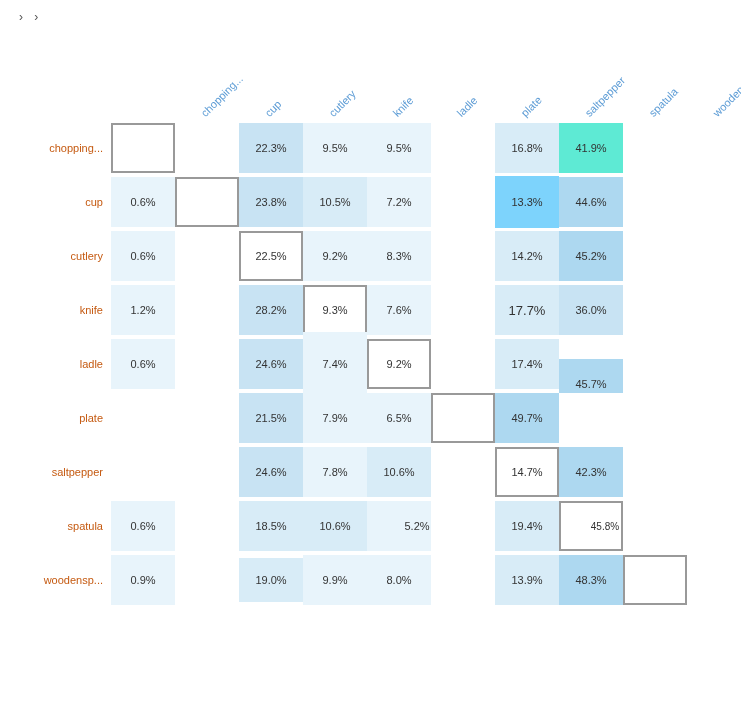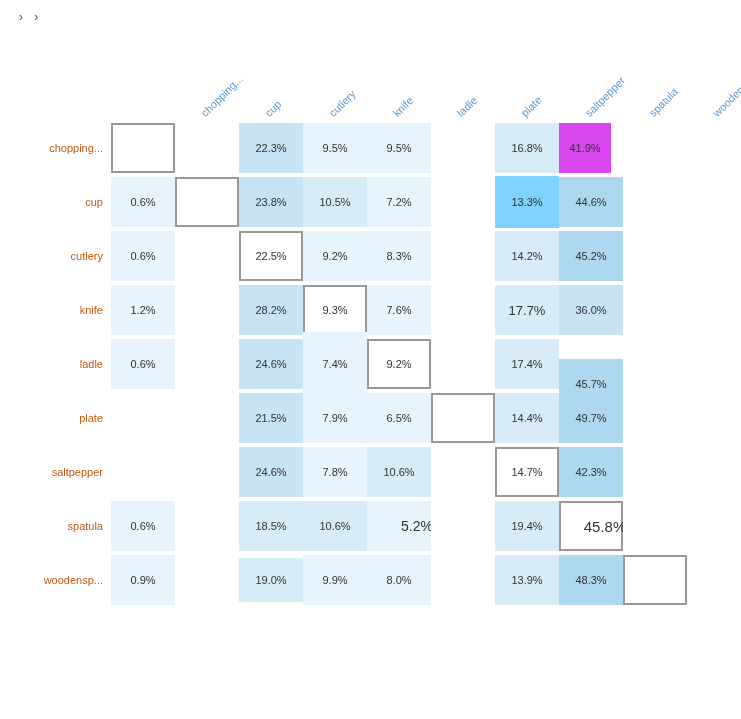--- a/index.html
+++ b/index.html
@@ -93,21 +93,21 @@
     <div class="matrix-body" id="matrix-body">
     <div style="display: flex; flex-direction: row; align-items: center; height: 54px;">
           <div style="width: 80px; flex-shrink: 0; text-align: right; padding-right: 8px; font-size: 11px; color: rgb(197, 90, 17); white-space: nowrap; overflow: hidden; text-overflow: ellipsis;">chopping...</div>
           <div style="width: 64px; flex-shrink: 0; height: 50px; display: flex; align-items: center; justify-content: center; font-size: 11px; color: rgb(51, 51, 51); position: relative; background: rgb(255, 255, 255); border: 2px solid rgb(153, 153, 153);"></div>
           <div style="width: 64px; flex-shrink: 0; height: 50px; display: flex; align-items: center; justify-content: center; font-size: 11px; color: rgb(51, 51, 51); position: relative; background: rgb(255, 255, 255); border: none;"></div>
           <div style="width: 64px; flex-shrink: 0; height: 50px; display: flex; align-items: center; justify-content: center; font-size: 11px; color: rgb(51, 51, 51); position: relative; background: rgb(200, 227, 243); border: none;">22.3%</div>
           <div style="width: 64px; flex-shrink: 0; height: 50px; display: flex; align-items: center; justify-content: center; font-size: 11px; color: rgb(51, 51, 51); position: relative; background: rgb(232, 244, 251); border: none;">9.5%</div>
           <div style="width: 64px; flex-shrink: 0; height: 50px; display: flex; align-items: center; justify-content: center; font-size: 11px; color: rgb(51, 51, 51); position: relative; background: rgb(232, 244, 251); border: none;">9.5%</div>
           <div style="width: 64px; flex-shrink: 0; height: 50px; display: flex; align-items: center; justify-content: center; font-size: 11px; color: rgb(51, 51, 51); position: relative; background: rgb(255, 255, 255); border: none;"></div>
           <div style="width: 64px; flex-shrink: 0; height: 50px; display: flex; align-items: center; justify-content: center; font-size: 11px; color: rgb(51, 51, 51); position: relative; background: rgb(216, 236, 247); border: none;">16.8%</div>
-          <div style="width: 52px; flex-shrink: 0; height: 50px; display: flex; align-items: center; justify-content: center; font-size: 11px; color: rgb(51, 51, 51); position: relative; background: #d946ef; border: none;">41.9%</div>
+          <div style="width: 64px; flex-shrink: 0; height: 50px; display: flex; align-items: center; justify-content: center; font-size: 11px; color: rgb(51, 51, 51); position: relative; background: #5eead4; border: none;">41.9%</div>
           <div style="width: 64px; flex-shrink: 0; height: 50px; display: flex; align-items: center; justify-content: center; font-size: 11px; color: rgb(51, 51, 51); position: relative; background: rgb(255, 255, 255); border: none;"></div>
         </div>
         <div style="display: flex; flex-direction: row; align-items: center; height: 54px;">
           <div style="width: 80px; flex-shrink: 0; text-align: right; padding-right: 8px; font-size: 11px; color: rgb(197, 90, 17); white-space: nowrap; overflow: hidden; text-overflow: ellipsis;">cup</div>
           <div style="width: 64px; flex-shrink: 0; height: 50px; display: flex; align-items: center; justify-content: center; font-size: 11px; color: rgb(51, 51, 51); position: relative; background: rgb(232, 244, 251); border: none;">0.6%</div>
           <div style="width: 64px; flex-shrink: 0; height: 50px; display: flex; align-items: center; justify-content: center; font-size: 11px; color: rgb(51, 51, 51); position: relative; background: rgb(255, 255, 255); border: 2px solid rgb(153, 153, 153);"></div>
           <div style="width: 64px; flex-shrink: 0; height: 50px; display: flex; align-items: center; justify-content: center; font-size: 11px; color: rgb(51, 51, 51); position: relative; background: rgb(200, 227, 243); border: none;">23.8%</div>
           <div style="width: 64px; flex-shrink: 0; height: 50px; display: flex; align-items: center; justify-content: center; font-size: 11px; color: rgb(51, 51, 51); position: relative; background: rgb(216, 236, 247); border: none;">10.5%</div>
           <div style="width: 64px; flex-shrink: 0; height: 50px; display: flex; align-items: center; justify-content: center; font-size: 11px; color: rgb(51, 51, 51); position: relative; background: rgb(232, 244, 251); border: none;">7.2%</div>
           <div style="width: 64px; flex-shrink: 0; height: 50px; display: flex; align-items: center; justify-content: center; font-size: 11px; color: rgb(51, 51, 51); position: relative; background: rgb(255, 255, 255); border: none;"></div>
@@ -152,21 +152,20 @@
           <div style="width: 64px; flex-shrink: 0; height: 50px; display: flex; align-items: center; justify-content: center; font-size: 11px; color: rgb(51, 51, 51); position: relative; background: rgb(255, 255, 255); border: none;"></div>
         </div>
         <div style="display: flex; flex-direction: row; align-items: center; height: 54px;">
           <div style="width: 80px; flex-shrink: 0; text-align: right; padding-right: 8px; font-size: 11px; color: rgb(197, 90, 17); white-space: nowrap; overflow: hidden; text-overflow: ellipsis;">plate</div>
           <div style="width: 64px; flex-shrink: 0; height: 50px; display: flex; align-items: center; justify-content: center; font-size: 11px; color: rgb(51, 51, 51); position: relative; background: rgb(255, 255, 255); border: none;"></div>
           <div style="width: 64px; flex-shrink: 0; height: 50px; display: flex; align-items: center; justify-content: center; font-size: 11px; color: rgb(51, 51, 51); position: relative; background: rgb(255, 255, 255); border: none;"></div>
           <div style="width: 64px; flex-shrink: 0; height: 50px; display: flex; align-items: center; justify-content: center; font-size: 11px; color: rgb(51, 51, 51); position: relative; background: rgb(200, 227, 243); border: none;">21.5%</div>
           <div style="width: 64px; flex-shrink: 0; height: 50px; display: flex; align-items: center; justify-content: center; font-size: 11px; color: rgb(51, 51, 51); position: relative; background: rgb(232, 244, 251); border: none;">7.9%</div>
           <div style="width: 64px; flex-shrink: 0; height: 50px; display: flex; align-items: center; justify-content: center; font-size: 11px; color: rgb(51, 51, 51); position: relative; background: rgb(232, 244, 251); border: none;">6.5%</div>
           <div style="width: 64px; flex-shrink: 0; height: 50px; display: flex; align-items: center; justify-content: center; font-size: 11px; color: rgb(51, 51, 51); position: relative; background: rgb(255, 255, 255); border: 2px solid rgb(153, 153, 153);"></div>
-          <div style="width: 64px; flex-shrink: 0; height: 50px; display: flex; align-items: center; justify-content: center; font-size: 11px; color: rgb(51, 51, 51); position: relative; background: rgb(216, 236, 247); border: none;">14.4%</div>
           <div style="width: 64px; flex-shrink: 0; height: 50px; display: flex; align-items: center; justify-content: center; font-size: 11px; color: rgb(51, 51, 51); position: relative; background: rgb(173, 216, 240); border: none;">49.7%</div>
           <div style="width: 64px; flex-shrink: 0; height: 50px; display: flex; align-items: center; justify-content: center; font-size: 11px; color: rgb(51, 51, 51); position: relative; background: rgb(255, 255, 255); border: none;"></div>
         </div>
         <div style="display: flex; flex-direction: row; align-items: center; height: 54px;">
           <div style="width: 80px; flex-shrink: 0; text-align: right; padding-right: 8px; font-size: 11px; color: rgb(197, 90, 17); white-space: nowrap; overflow: hidden; text-overflow: ellipsis;">saltpepper</div>
           <div style="width: 64px; flex-shrink: 0; height: 50px; display: flex; align-items: center; justify-content: center; font-size: 11px; color: rgb(51, 51, 51); position: relative; background: rgb(255, 255, 255); border: none;"></div>
           <div style="width: 64px; flex-shrink: 0; height: 50px; display: flex; align-items: center; justify-content: center; font-size: 11px; color: rgb(51, 51, 51); position: relative; background: rgb(255, 255, 255); border: none;"></div>
           <div style="width: 64px; flex-shrink: 0; height: 50px; display: flex; align-items: center; justify-content: center; font-size: 11px; color: rgb(51, 51, 51); position: relative; background: rgb(200, 227, 243); border: none;">24.6%</div>
           <div style="width: 64px; flex-shrink: 0; height: 50px; display: flex; align-items: center; justify-content: center; font-size: 11px; color: rgb(51, 51, 51); position: relative; background: rgb(232, 244, 251); border: none;">7.8%</div>
           <div style="width: 64px; flex-shrink: 0; height: 50px; display: flex; align-items: center; justify-content: center; font-size: 11px; color: rgb(51, 51, 51); position: relative; background: rgb(216, 236, 247); border: none;">10.6%</div>
@@ -174,24 +173,24 @@
           <div style="width: 64px; flex-shrink: 0; height: 50px; display: flex; align-items: center; justify-content: center; font-size: 11px; color: rgb(51, 51, 51); position: relative; background: rgb(255, 255, 255); border: 2px solid rgb(153, 153, 153);">14.7%</div>
           <div style="width: 64px; flex-shrink: 0; height: 50px; display: flex; align-items: center; justify-content: center; font-size: 11px; color: rgb(51, 51, 51); position: relative; background: rgb(173, 216, 240); border: none;">42.3%</div>
           <div style="width: 64px; flex-shrink: 0; height: 50px; display: flex; align-items: center; justify-content: center; font-size: 11px; color: rgb(51, 51, 51); position: relative; background: rgb(255, 255, 255); border: none;"></div>
         </div>
         <div style="display: flex; flex-direction: row; align-items: center; height: 54px;">
           <div style="width: 80px; flex-shrink: 0; text-align: right; padding-right: 8px; font-size: 11px; color: rgb(197, 90, 17); white-space: nowrap; overflow: hidden; text-overflow: ellipsis;">spatula</div>
           <div style="width: 64px; flex-shrink: 0; height: 50px; display: flex; align-items: center; justify-content: center; font-size: 11px; color: rgb(51, 51, 51); position: relative; background: rgb(232, 244, 251); border: none;">0.6%</div>
           <div style="width: 64px; flex-shrink: 0; height: 50px; display: flex; align-items: center; justify-content: center; font-size: 11px; color: rgb(51, 51, 51); position: relative; background: rgb(255, 255, 255); border: none;"></div>
           <div style="width: 64px; flex-shrink: 0; height: 50px; display: flex; align-items: center; justify-content: center; font-size: 11px; color: rgb(51, 51, 51); position: relative; background: rgb(216, 236, 247); border: none;">18.5%</div>
           <div style="width: 64px; flex-shrink: 0; height: 50px; display: flex; align-items: center; justify-content: center; font-size: 11px; color: rgb(51, 51, 51); position: relative; background: rgb(216, 236, 247); border: none;">10.6%</div>
-          <div style="width: 64px; flex-shrink: 0; height: 50px; display: flex; align-items: center; justify-content: center; font-size: 14px; color: rgb(51, 51, 51); position: relative; background: rgb(232, 244, 251); border: none; padding-left: 36px;">5.2%</div>
+          <div style="width: 64px; flex-shrink: 0; height: 50px; display: flex; align-items: center; justify-content: center; font-size: 11px; color: rgb(51, 51, 51); position: relative; background: rgb(232, 244, 251); border: none; padding-left: 36px;">5.2%</div>
           <div style="width: 64px; flex-shrink: 0; height: 50px; display: flex; align-items: center; justify-content: center; font-size: 11px; color: rgb(51, 51, 51); position: relative; background: rgb(255, 255, 255); border: none;"></div>
           <div style="width: 64px; flex-shrink: 0; height: 50px; display: flex; align-items: center; justify-content: center; font-size: 11px; color: rgb(51, 51, 51); position: relative; background: rgb(216, 236, 247); border: none;">19.4%</div>
-          <div style="width: 64px; flex-shrink: 0; height: 50px; display: flex; align-items: center; justify-content: center; font-size: 15px; color: rgb(51, 51, 51); position: relative; background: rgb(255, 255, 255); border: 2px solid rgb(153, 153, 153); padding-left: 28px;">45.8%</div>
+          <div style="width: 64px; flex-shrink: 0; height: 50px; display: flex; align-items: center; justify-content: center; font-size: 10px; color: rgb(51, 51, 51); position: relative; background: rgb(255, 255, 255); border: 2px solid rgb(153, 153, 153); padding-left: 28px;">45.8%</div>
           <div style="width: 64px; flex-shrink: 0; height: 50px; display: flex; align-items: center; justify-content: center; font-size: 11px; color: rgb(51, 51, 51); position: relative; background: rgb(255, 255, 255); border: none;"></div>
         </div>
         <div style="display: flex; flex-direction: row; align-items: center; height: 54px;">
           <div style="width: 80px; flex-shrink: 0; text-align: right; padding-right: 8px; font-size: 11px; color: rgb(197, 90, 17); white-space: nowrap; overflow: hidden; text-overflow: ellipsis;">woodensp...</div>
           <div style="width: 64px; flex-shrink: 0; height: 50px; display: flex; align-items: center; justify-content: center; font-size: 11px; color: rgb(51, 51, 51); position: relative; background: rgb(232, 244, 251); border: none;">0.9%</div>
           <div style="width: 64px; flex-shrink: 0; height: 50px; display: flex; align-items: center; justify-content: center; font-size: 11px; color: rgb(51, 51, 51); position: relative; background: rgb(255, 255, 255); border: none;"></div>
           <div style="width: 64px; flex-shrink: 0; height: 44px; display: flex; align-items: center; justify-content: center; font-size: 11px; color: rgb(51, 51, 51); position: relative; background: rgb(216, 236, 247); border: none;">19.0%</div>
           <div style="width: 64px; flex-shrink: 0; height: 50px; display: flex; align-items: center; justify-content: center; font-size: 11px; color: rgb(51, 51, 51); position: relative; background: rgb(232, 244, 251); border: none;">9.9%</div>
           <div style="width: 64px; flex-shrink: 0; height: 50px; display: flex; align-items: center; justify-content: center; font-size: 11px; color: rgb(51, 51, 51); position: relative; background: rgb(232, 244, 251); border: none;">8.0%</div>
           <div style="width: 64px; flex-shrink: 0; height: 50px; display: flex; align-items: center; justify-content: center; font-size: 11px; color: rgb(51, 51, 51); position: relative; background: rgb(255, 255, 255); border: none;"></div>

